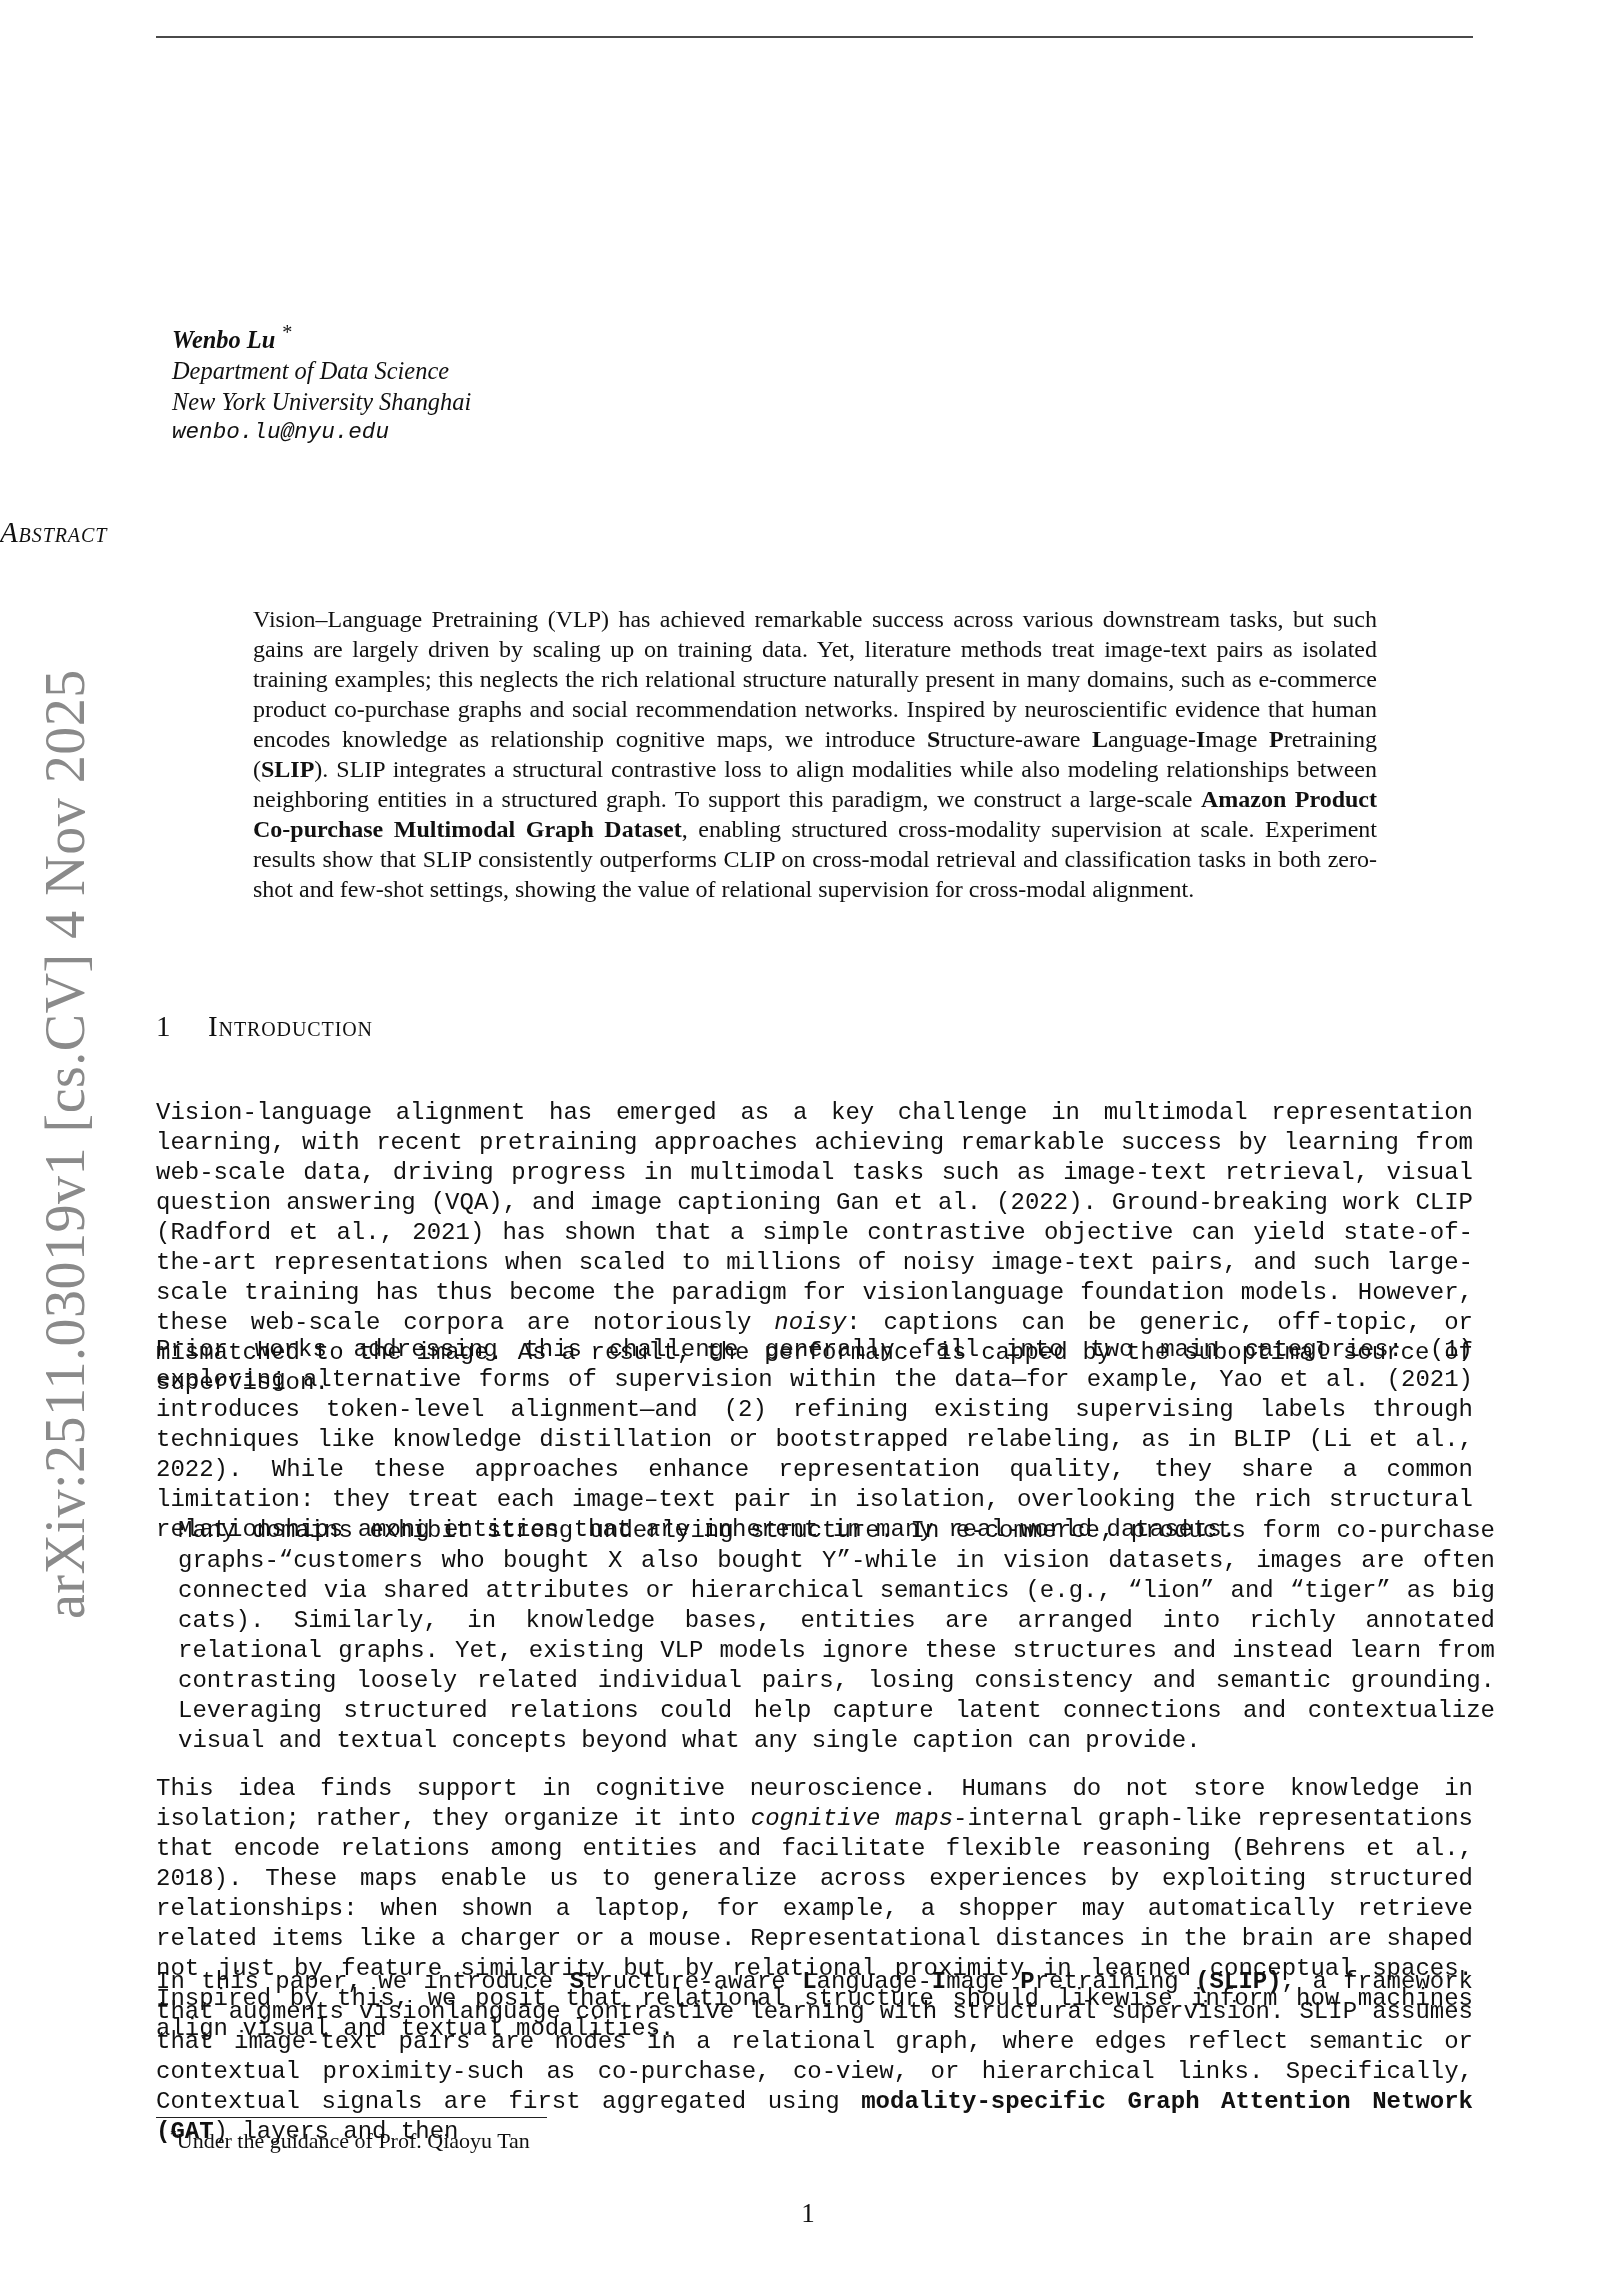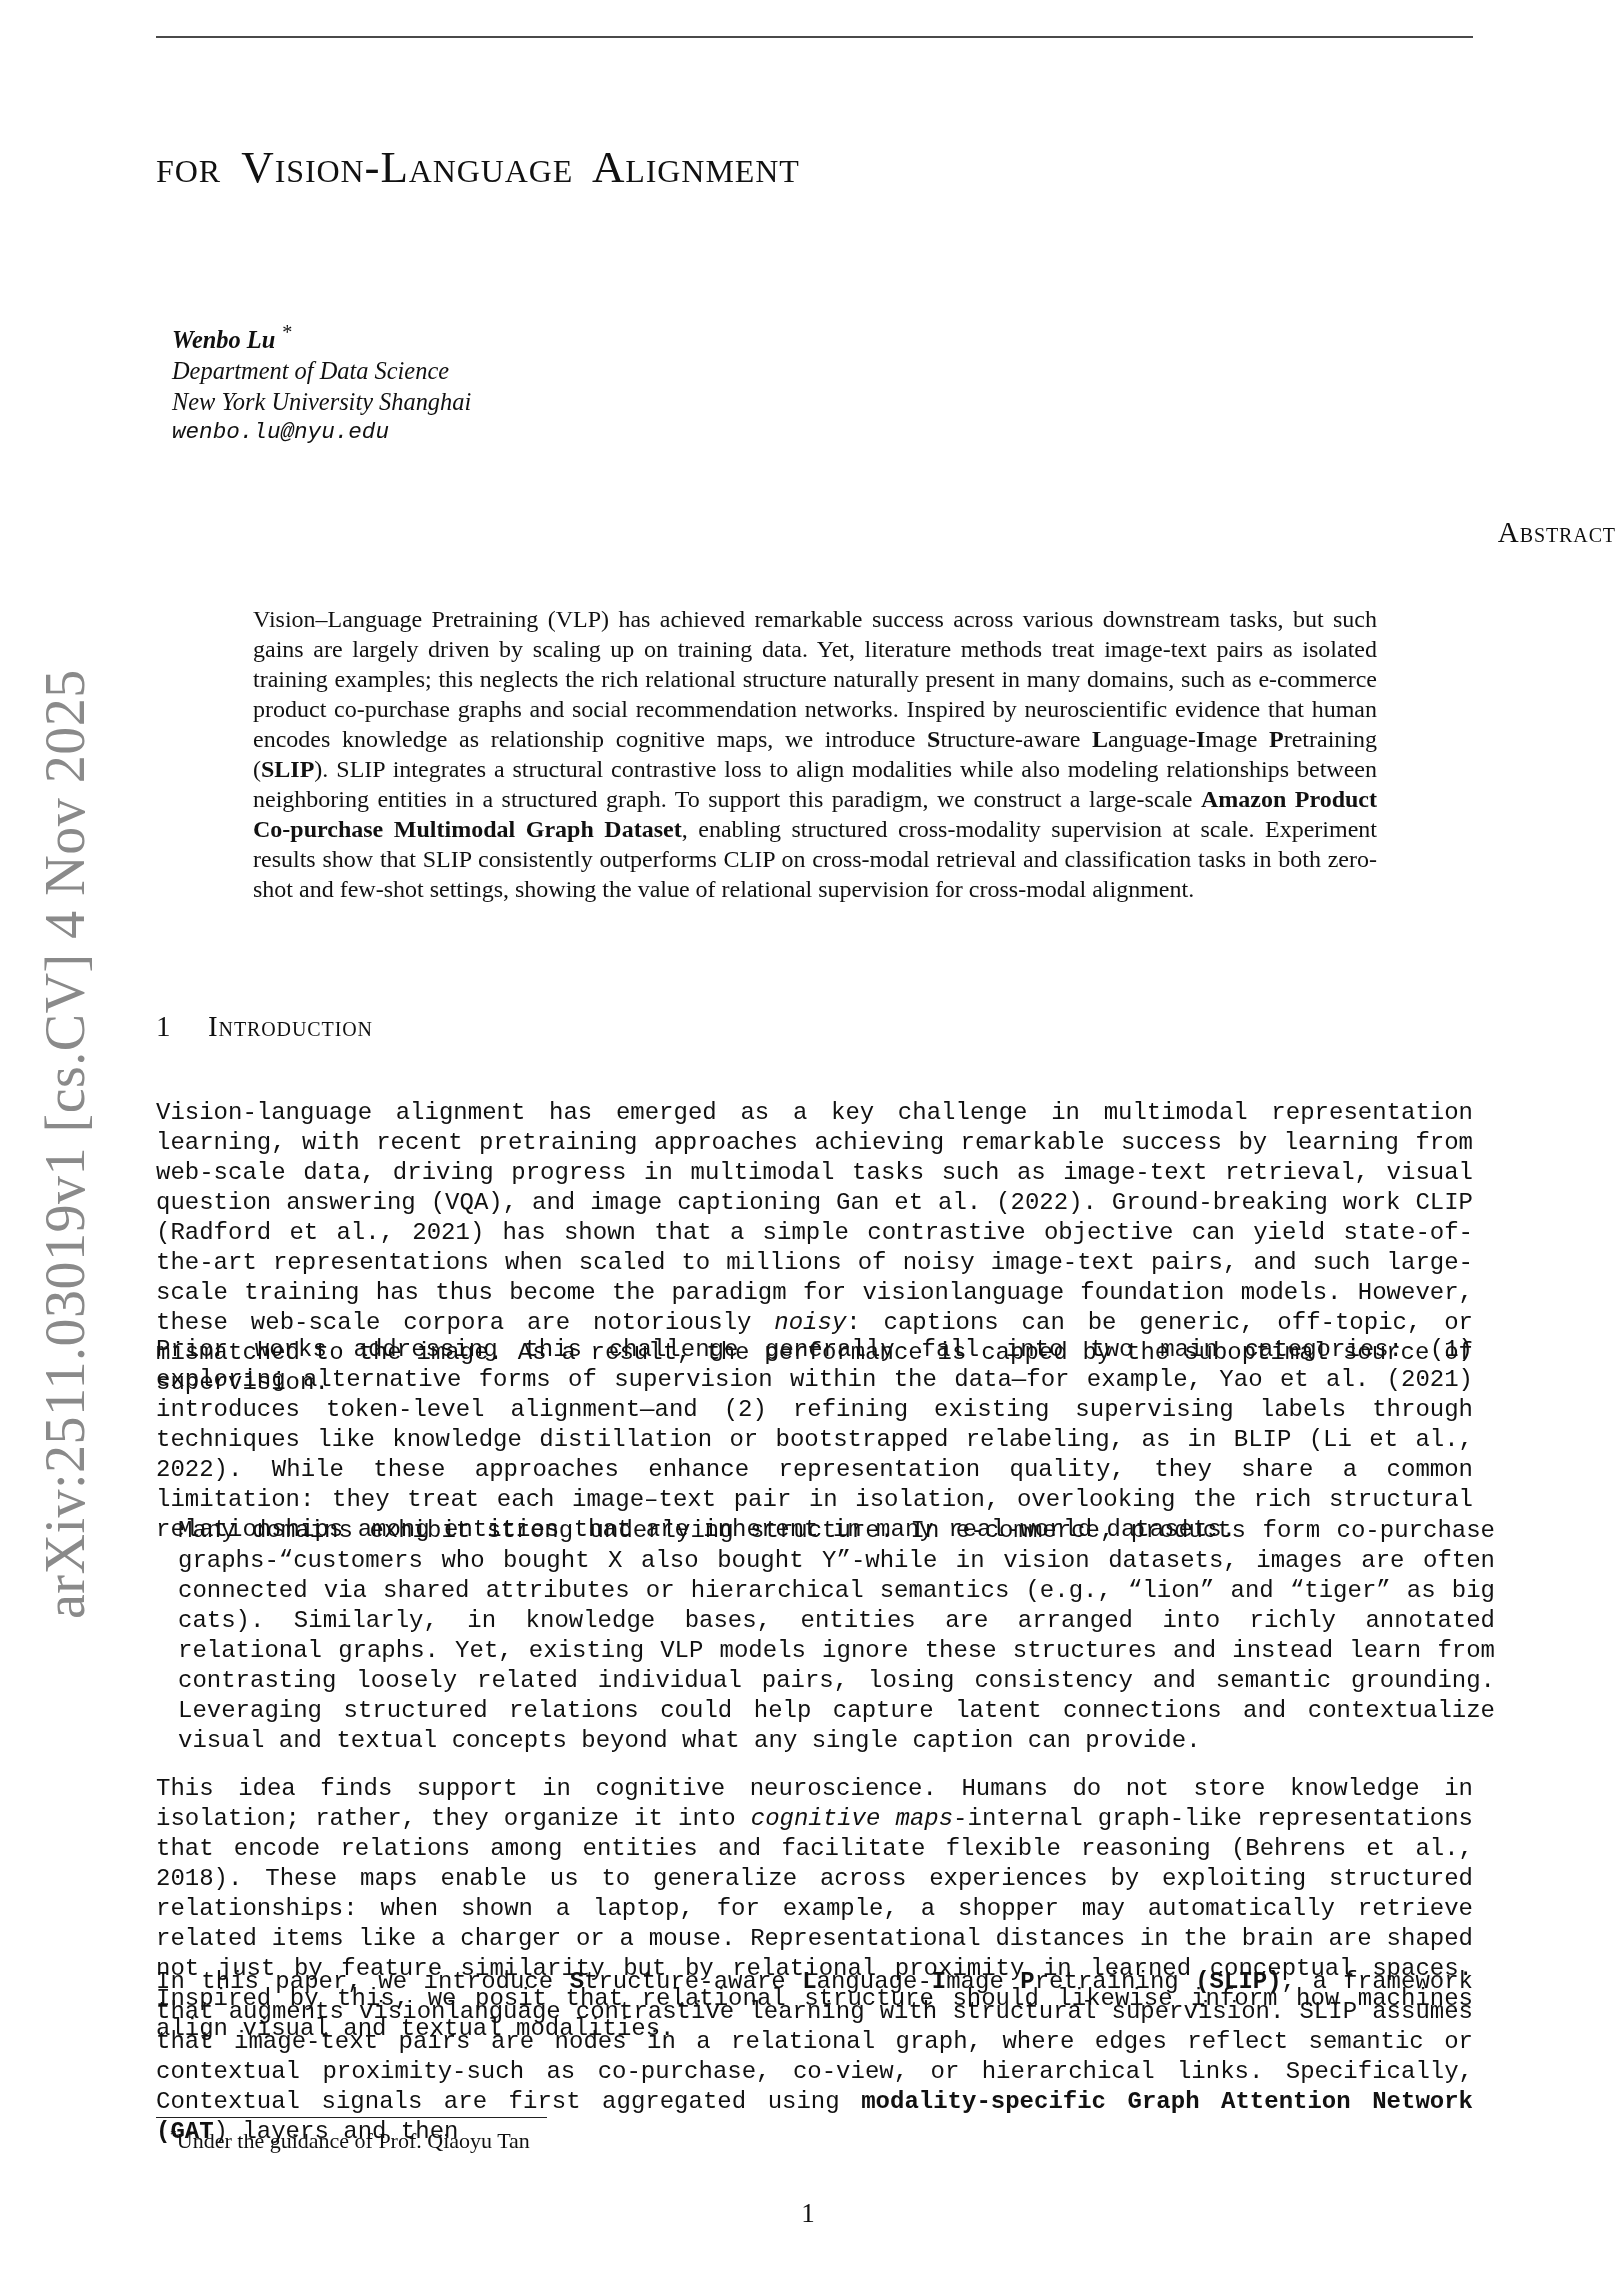--- a/index.html
+++ b/index.html
@@ -18,22 +18,22 @@
     position: absolute; left: 156px; top: 136px; width: 1321px;
     font-size: 45px; line-height: 63px; font-variant: small-caps; letter-spacing: 0.9px;
     word-spacing: 9px; text-align: justify; text-align-last: left;
   }
   .title .l1 { display: block; text-align: justify; text-align-last: justify; }
   .title .l2 { display: block; }
   .authors { position: absolute; left: 172px; top: 317px; font-size: 24.4px; line-height: 31px; font-style: italic; }
   .author-name { font-weight: bold; }
   .email { font-family: "Liberation Mono", "DejaVu Sans Mono", monospace; font-size: 22.6px; }
   .abstract-head {
-    position: absolute; left: 0; width: 1616px; top: 516px; text-align: right;
-    font-size: 29px; font-variant: small-caps; letter-spacing: 0.9px;
+    position: absolute; left: 0; width: 1616px; top: 516px; text-align: left;
+    font-size: 29px; font-variant: small-caps; letter-spacing: 0.9px; font-style: italic;
   }
   .abstract {
     position: absolute; left: 253px; top: 604px; width: 1124px;
     font-size: 24px; line-height: 30px; text-align: justify; hyphens: manual;
   }
   .sec-head {
     position: absolute; left: 156px; top: 1010px; font-size: 29px; font-variant: small-caps; letter-spacing: 0.9px;
   }
   .sec-head .num { display: inline-block; width: 52px; }
   .body-text {
@@ -53,21 +53,20 @@
   p { margin: 0; }
 </style>
 </head>
 <body>
 
 <div class="top-rule"></div>
 
 <div class="arxiv-stamp">arXiv:2511.03019v1  [cs.CV]  4 Nov 2025</div>
 
 <h1 class="title" style="margin:0;font-weight:normal;">
-  <span class="l2">for Vision-Language Alignment</span>
 </h1>
 
 <div class="authors">
   <div>
     <span class="author-name">Wenbo Lu</span>
     <sup>*</sup>
   </div>
   <div>Department of Data Science</div>
   <div>New York University Shanghai</div>
   <div class="email">wenbo.lu@nyu.edu</div>

